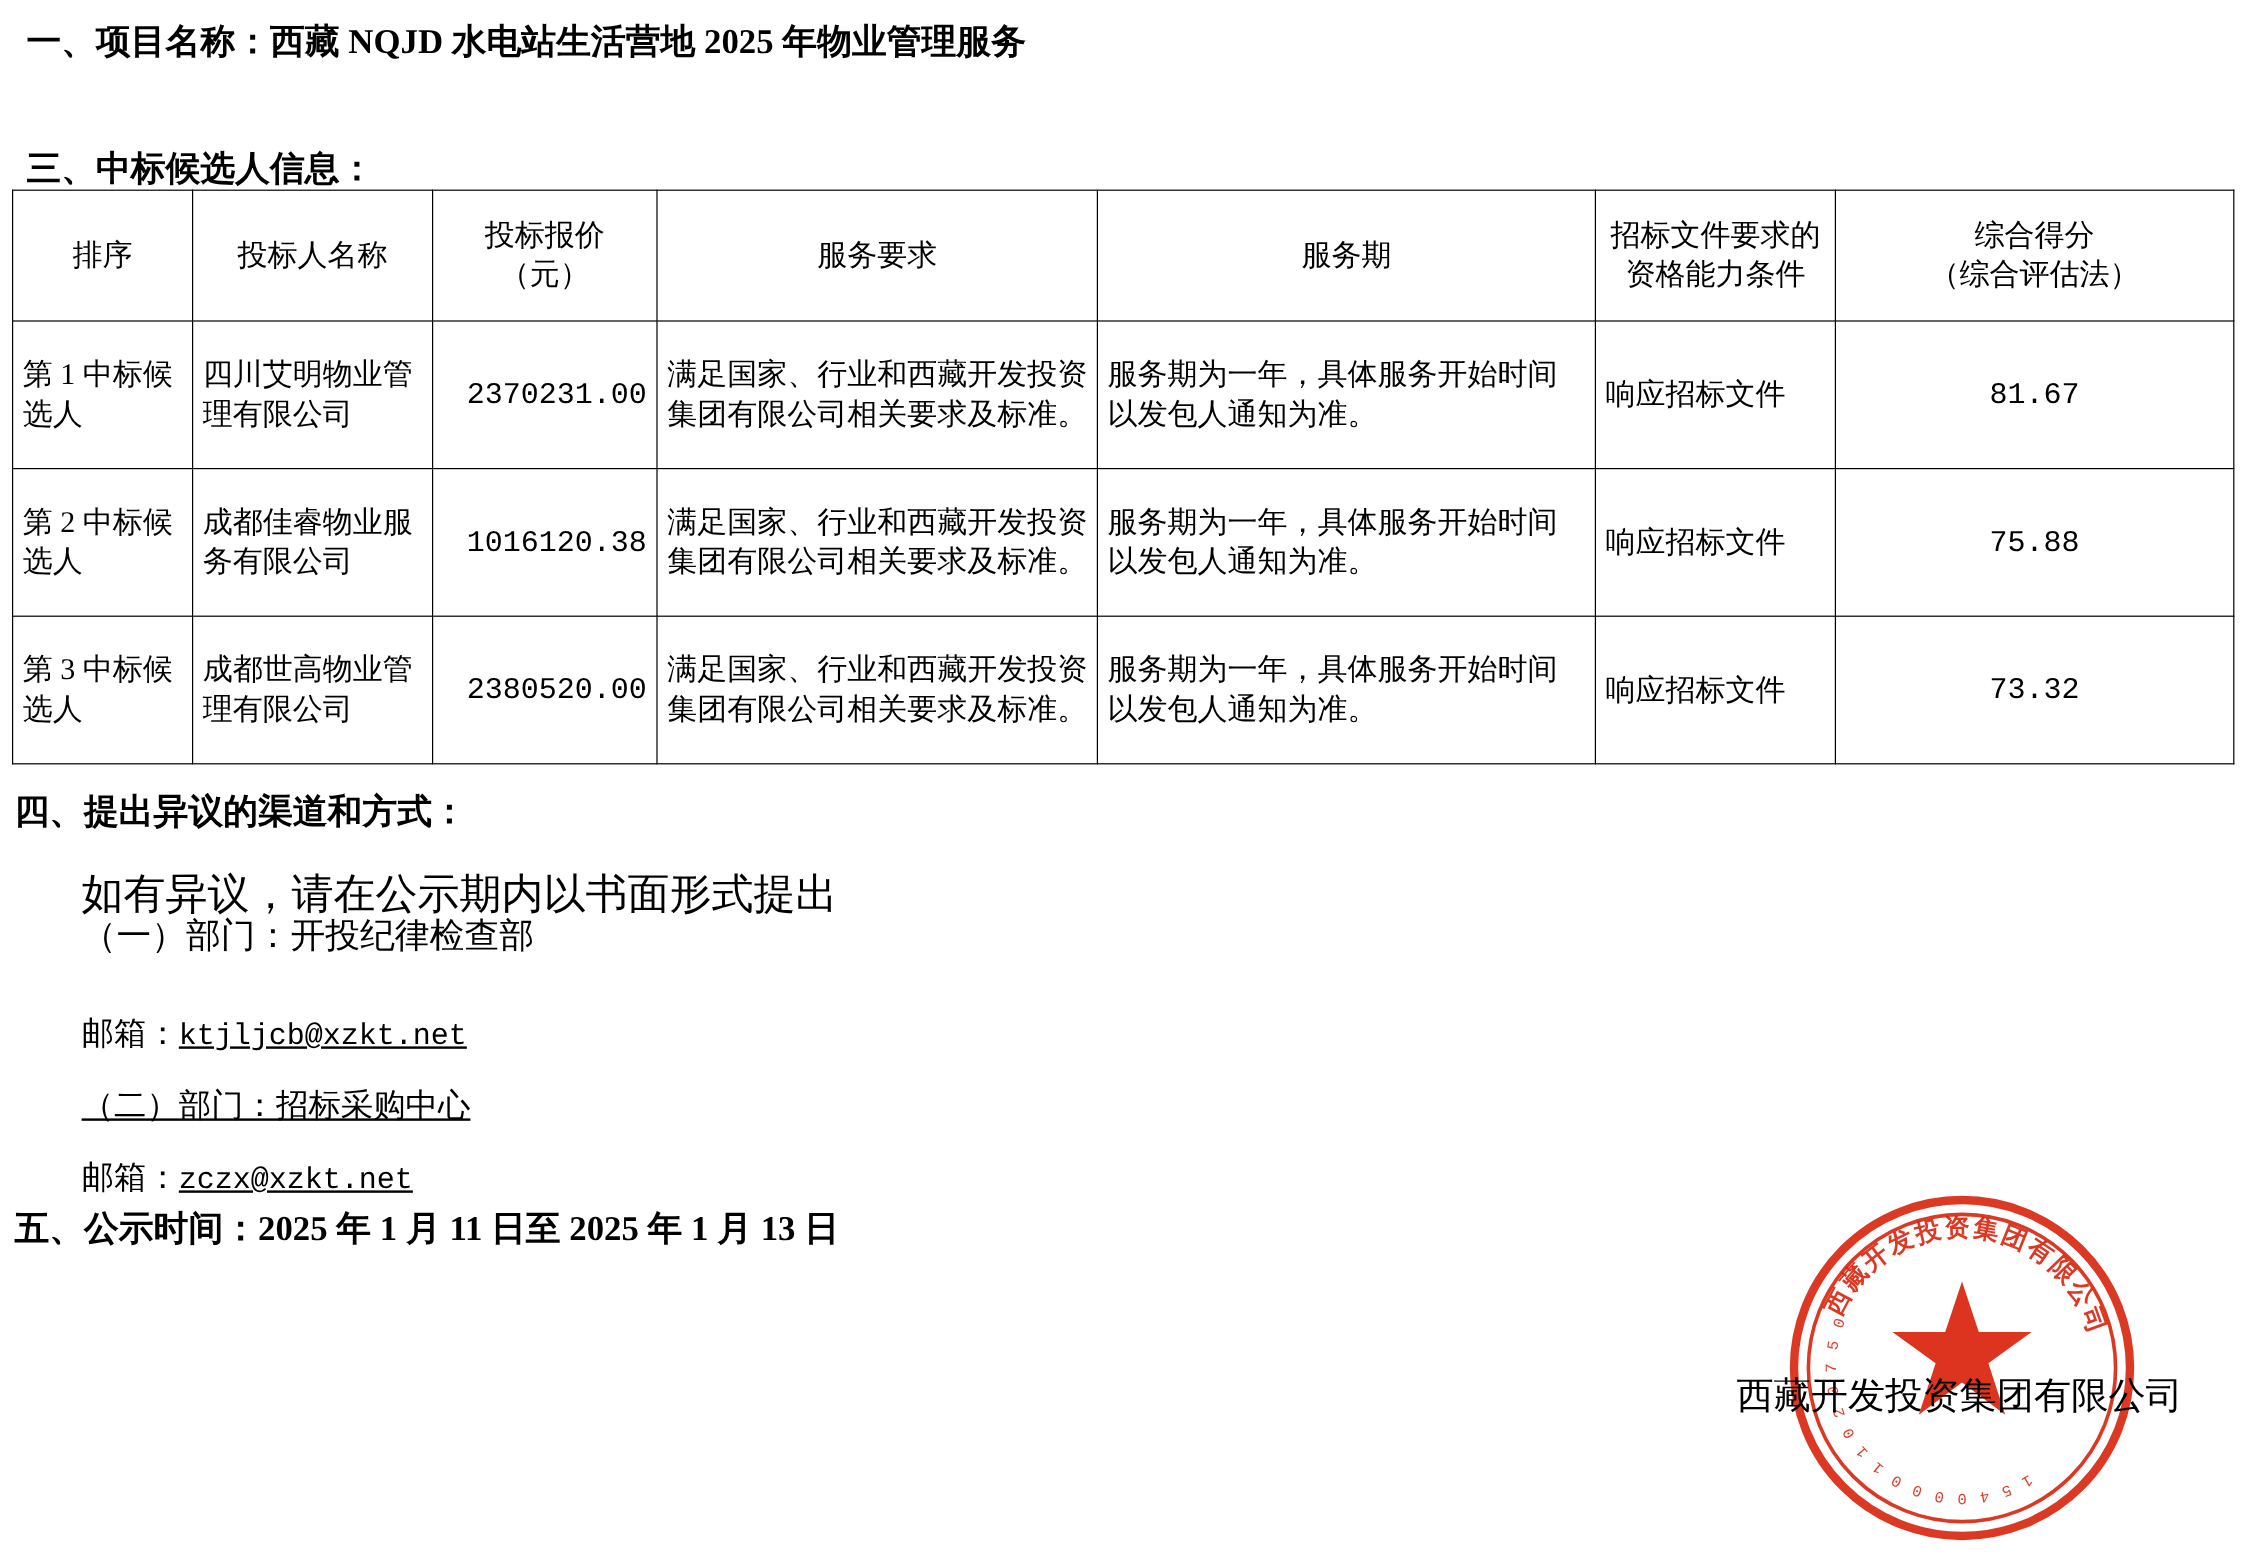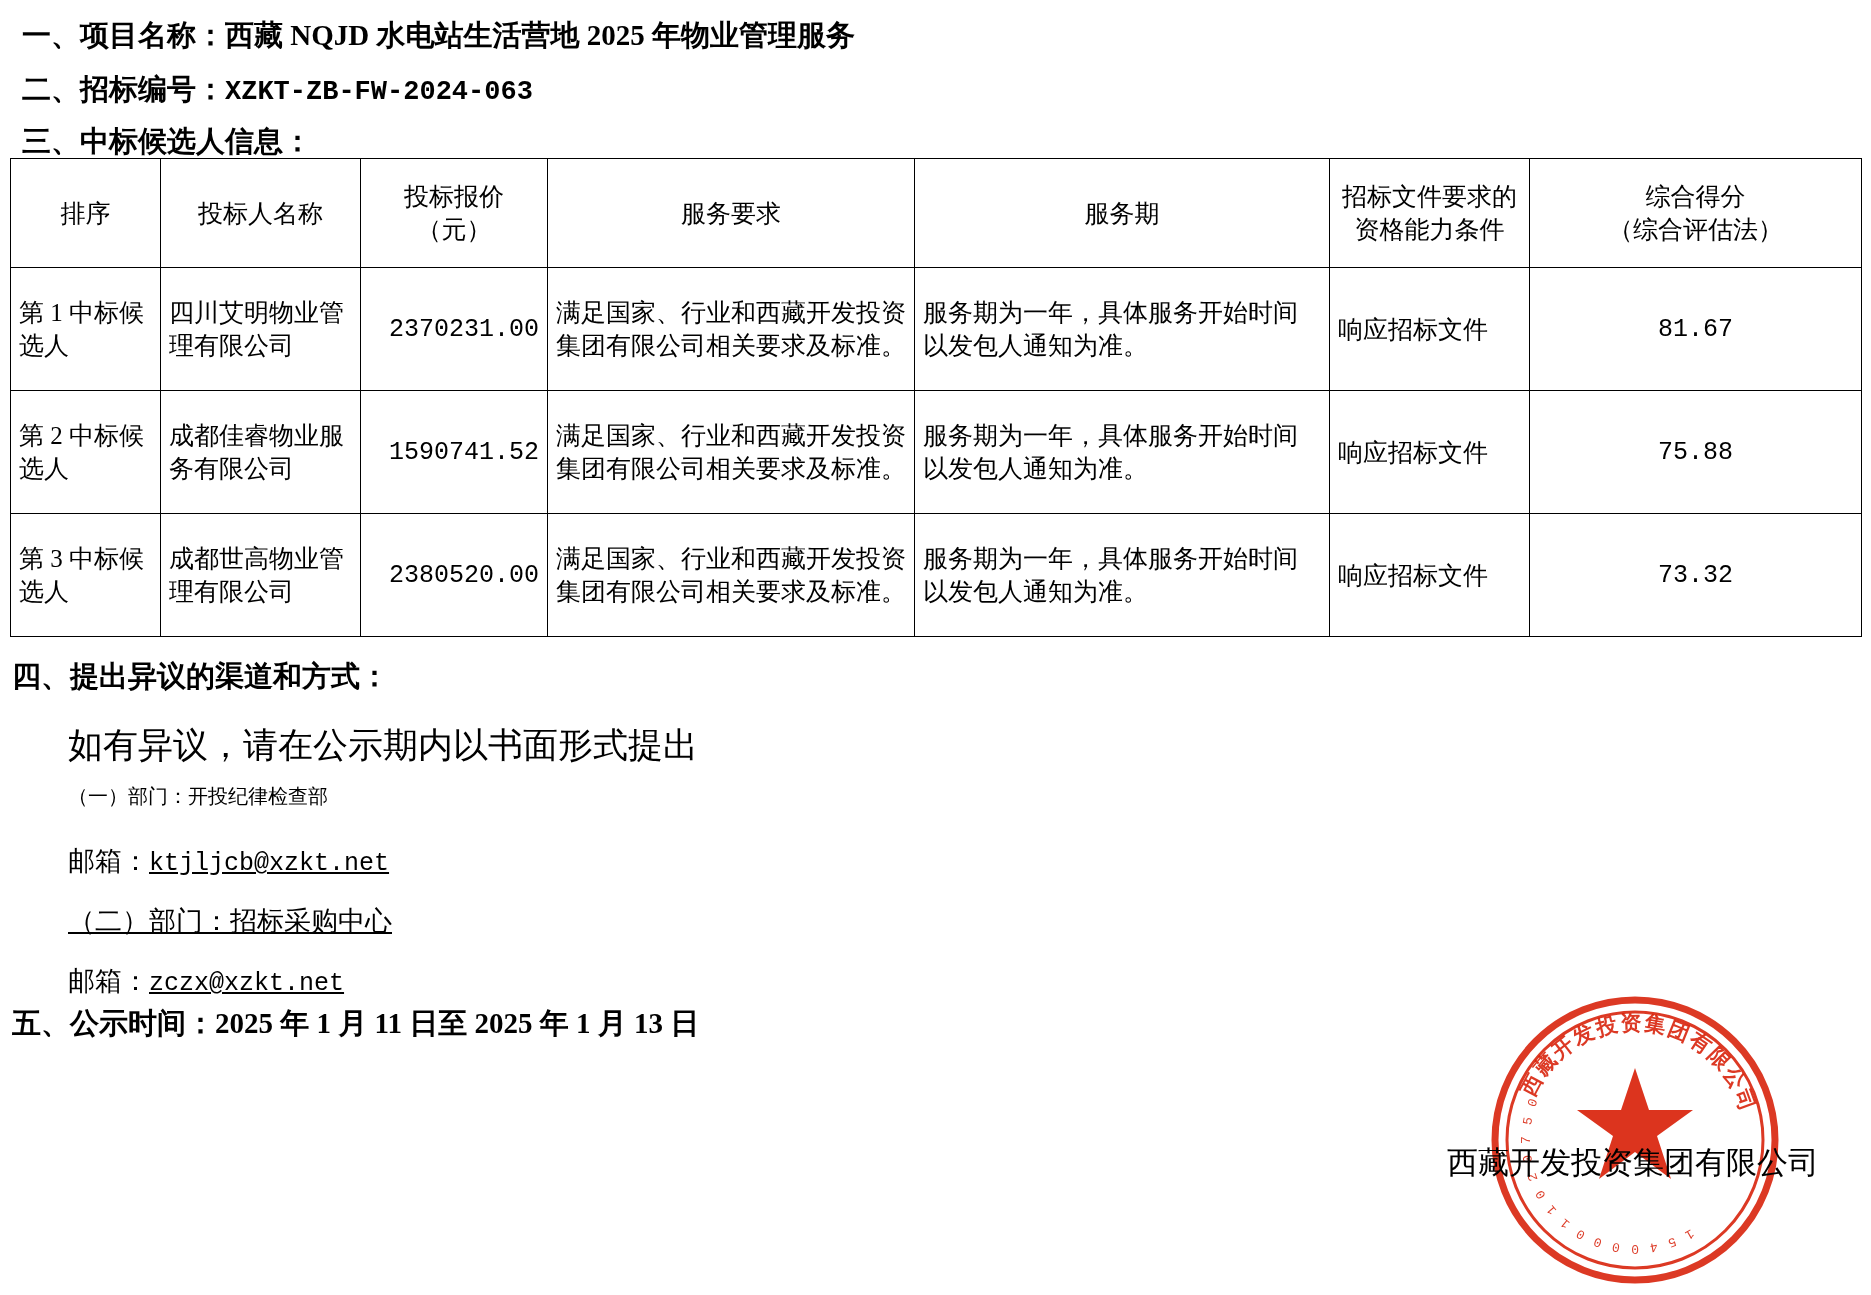--- a/index.html
+++ b/index.html
@@ -69,21 +69,21 @@
   col.c1 { width: 200px; }
   col.c2 { width: 187px; }
   col.c3 { width: 367px; }
   col.c4 { width: 415px; }
   col.c5 { width: 200px; }
   col.c6 { width: 332px; }
 
   
   .sec4 { position: absolute; left: 12px; top: 657px; font-size: 29px; font-weight: bold; }
   .p1 { position: absolute; left: 68px; top: 722px; font-size: 35px; }
-  .p2 { position: absolute; left: 68px; top: 783px; font-size: 20px; }
+  .p2 { position: absolute; left: 68px; top: 760px; font-size: 29px; }
   .p3 { position: absolute; left: 68px; top: 843px; font-size: 27px; }
   .p4 { position: absolute; left: 68px; top: 903px; font-size: 27px; text-decoration: underline; }
   .p5 { position: absolute; left: 68px; top: 963px; font-size: 27px; }
   .sec5 { position: absolute; left: 12px; top: 1004px; font-size: 29px; font-weight: bold; }
 
   .mail {
     font-family: "Liberation Mono", "DejaVu Sans Mono", monospace;
     text-decoration: underline;
     font-size: 25px;
   }
@@ -117,23 +117,20 @@
 </style>
 </head>
 <body>
 
 <div class="page">
 
   <div class="section-line s1">
     <span>一、项目名称：</span><span>西藏 NQJD 水电站生活营地 2025 年物业管理服务</span>
   </div>
 
-  <div class="section-line s2">
-    <span>二、招标编号：</span><span class="mono">XZKT-ZB-FW-2024-063</span>
-  </div>
 
   <div class="section-line s3">三、中标候选人信息：</div>
 
   <table class="bid">
     <colgroup>
       <col class="c0">
         <col class="c1">
         <col class="c2">
         <col class="c3">
         <col class="c4">
@@ -163,21 +160,21 @@
         <td class="l rowcell">四川艾明物业管理有限公司</td>
         <td class="price rowcell">2370231.00</td>
         <td class="l rowcell">满足国家、行业和西藏开发投资集团有限公司相关要求及标准。</td>
         <td class="l rowcell">服务期为一年，具体服务开始时间以发包人通知为准。</td>
         <td class="l rowcell">响应招标文件</td>
         <td class="score rowcell">81.67</td>
       </tr>
       <tr>
         <td class="l rowcell">第 2 中标候选人</td>
         <td class="l rowcell">成都佳睿物业服务有限公司</td>
-        <td class="price rowcell">1590741.52</td>
+        <td class="price rowcell">1016120.38</td>
         <td class="l rowcell">满足国家、行业和西藏开发投资集团有限公司相关要求及标准。</td>
         <td class="l rowcell">服务期为一年，具体服务开始时间以发包人通知为准。</td>
         <td class="l rowcell">响应招标文件</td>
         <td class="score rowcell">75.88</td>
       </tr>
       <tr>
         <td class="l rowcell">第 3 中标候选人</td>
         <td class="l rowcell">成都世高物业管理有限公司</td>
         <td class="price rowcell">2380520.00</td>
         <td class="l rowcell">满足国家、行业和西藏开发投资集团有限公司相关要求及标准。</td>

